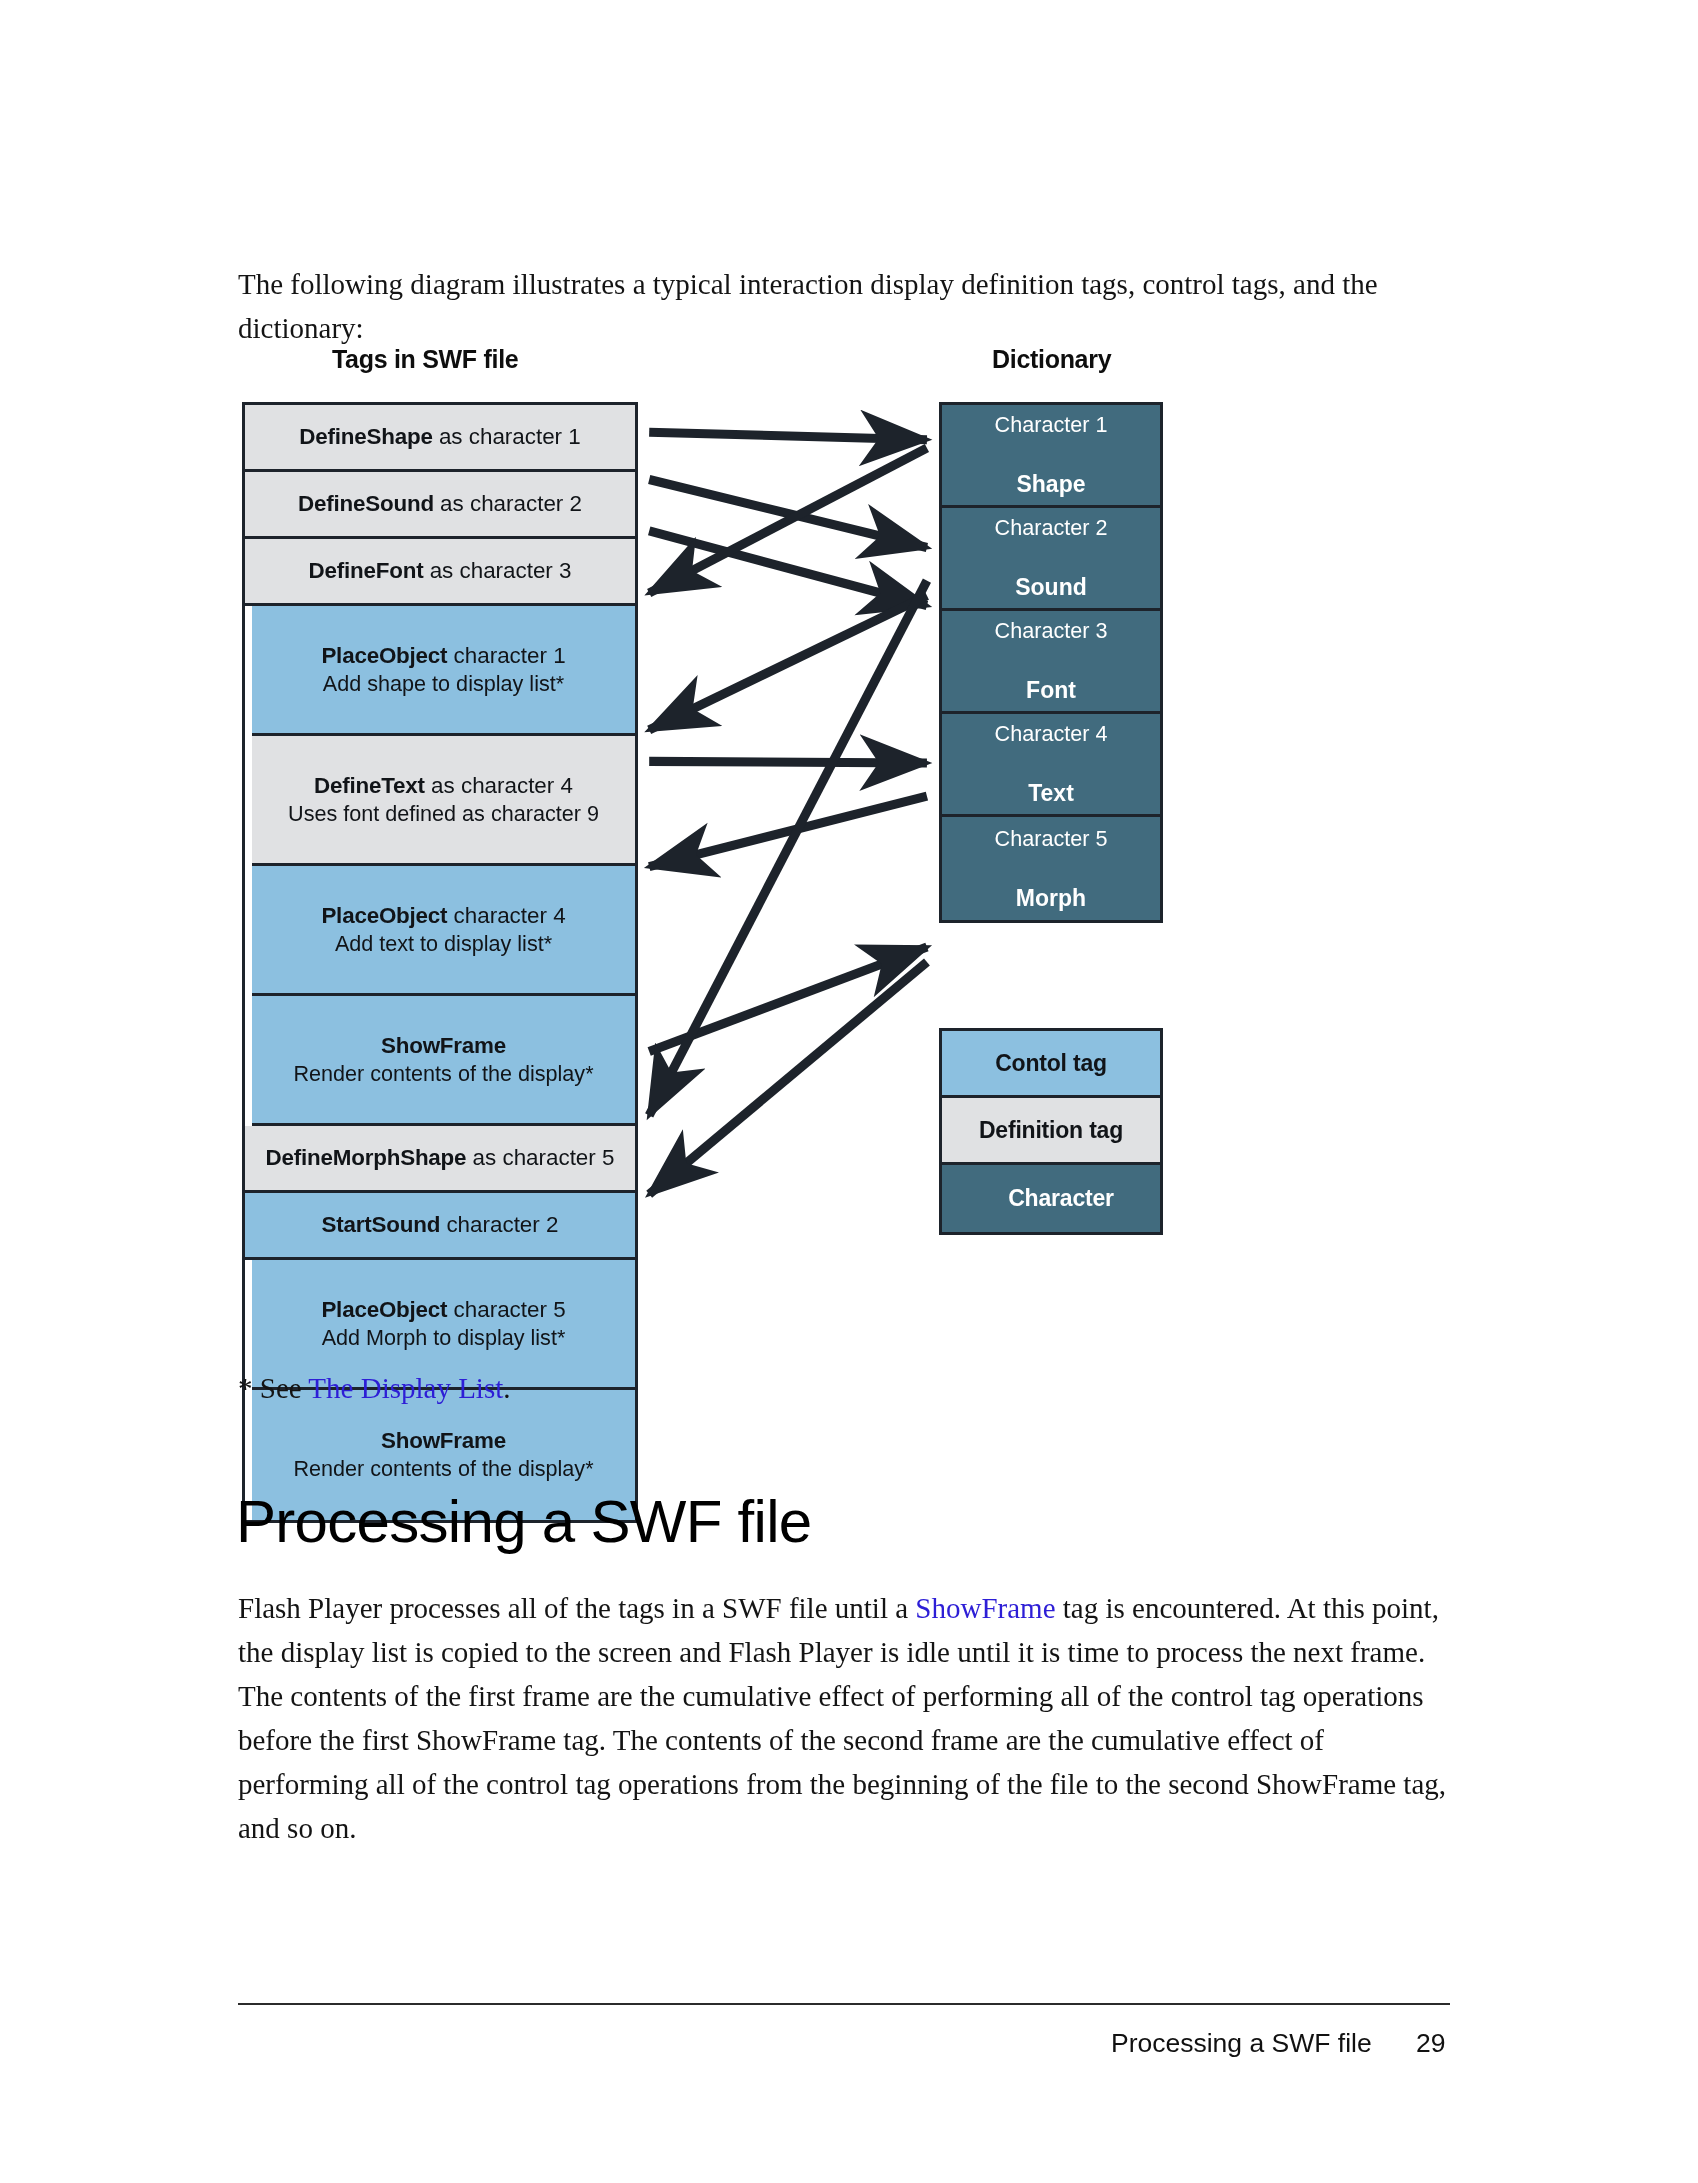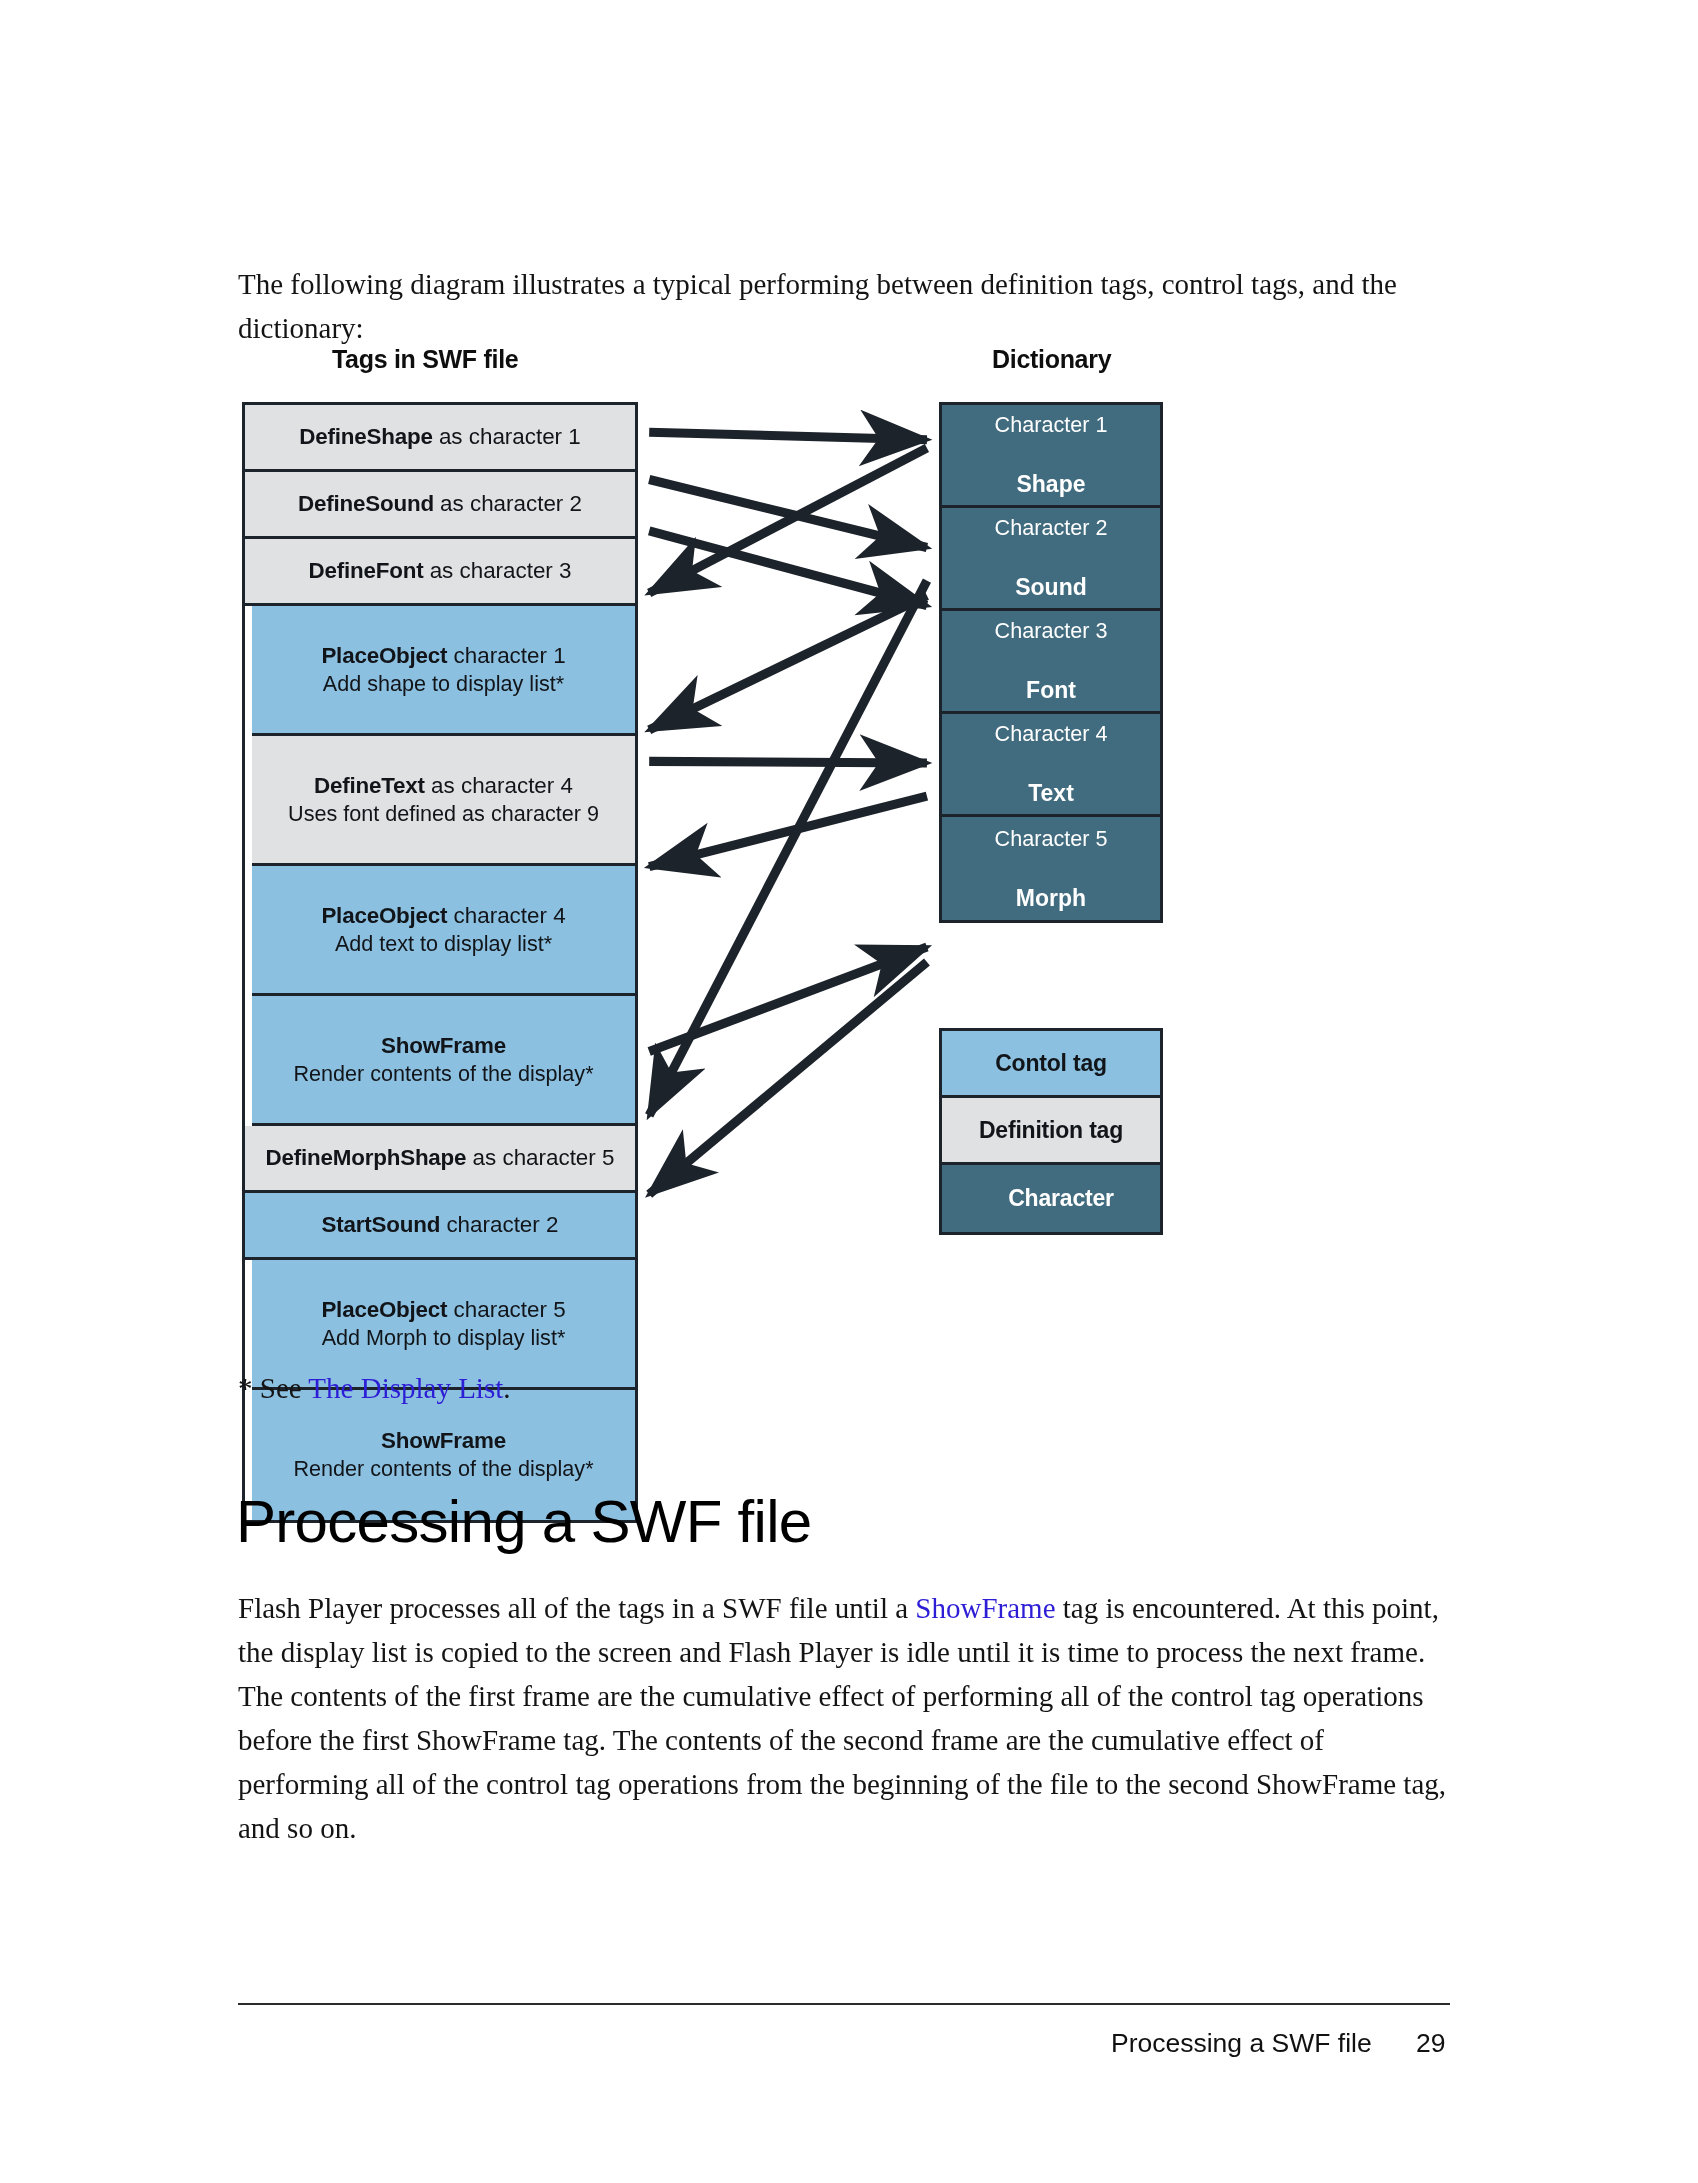--- a/index.html
+++ b/index.html
@@ -210,21 +210,21 @@
     white-space: nowrap;
   }
   .footer-text.title { left: 1111px; }
   .footer-text.page  { left: 1416px; }
 </style>
 </head>
 <body>
 
 <div class="page">
 
-  <p class="intro">The following diagram illustrates a typical performing between definition tags, control tags, and the dictionary:</p>
+  <p class="intro">The following diagram illustrates a typical interaction display definition tags, control tags, and the dictionary:</p>
 
   <div class="diagram">
 
     <div class="col-title left">Tags in SWF file</div>
     <div class="col-title right">Dictionary</div>
 
     <div class="tag-col" id="tags-column">
         <div class="tag-box def h1l">
           <div class="line1"><b>DefineShape</b><span class="reg"> as character 1</span></div>
         </div>

